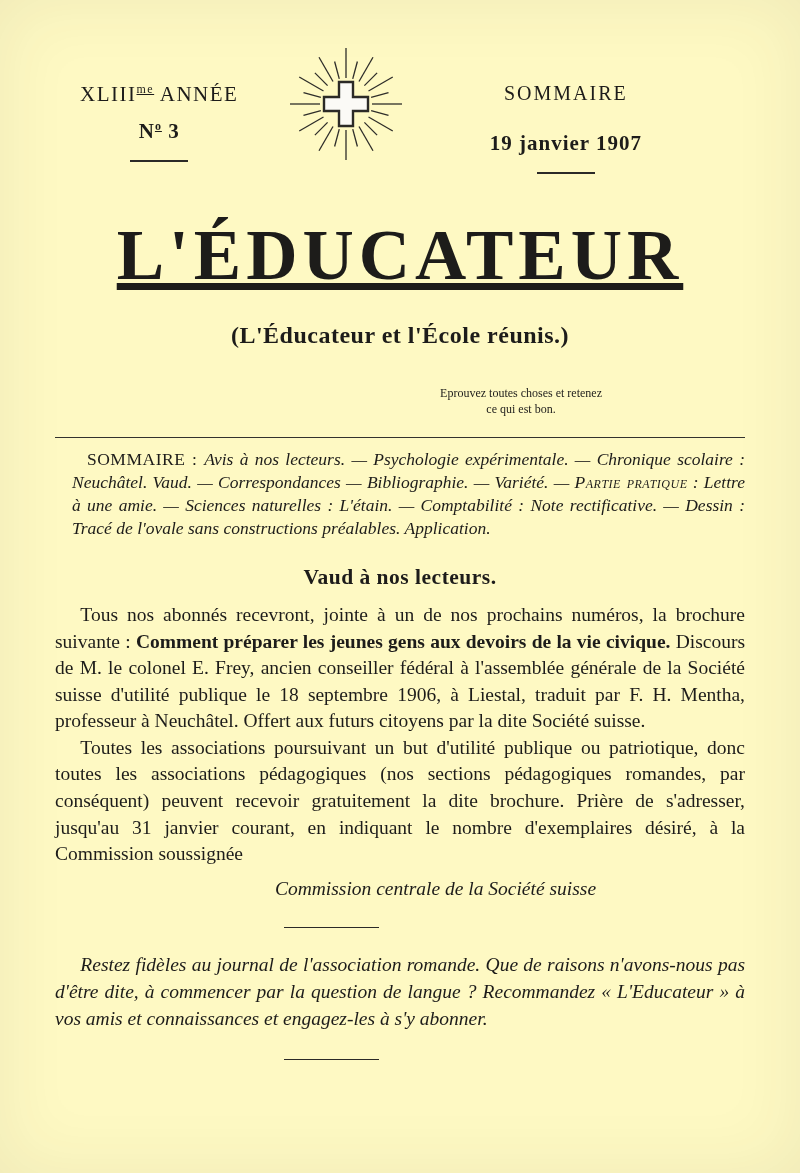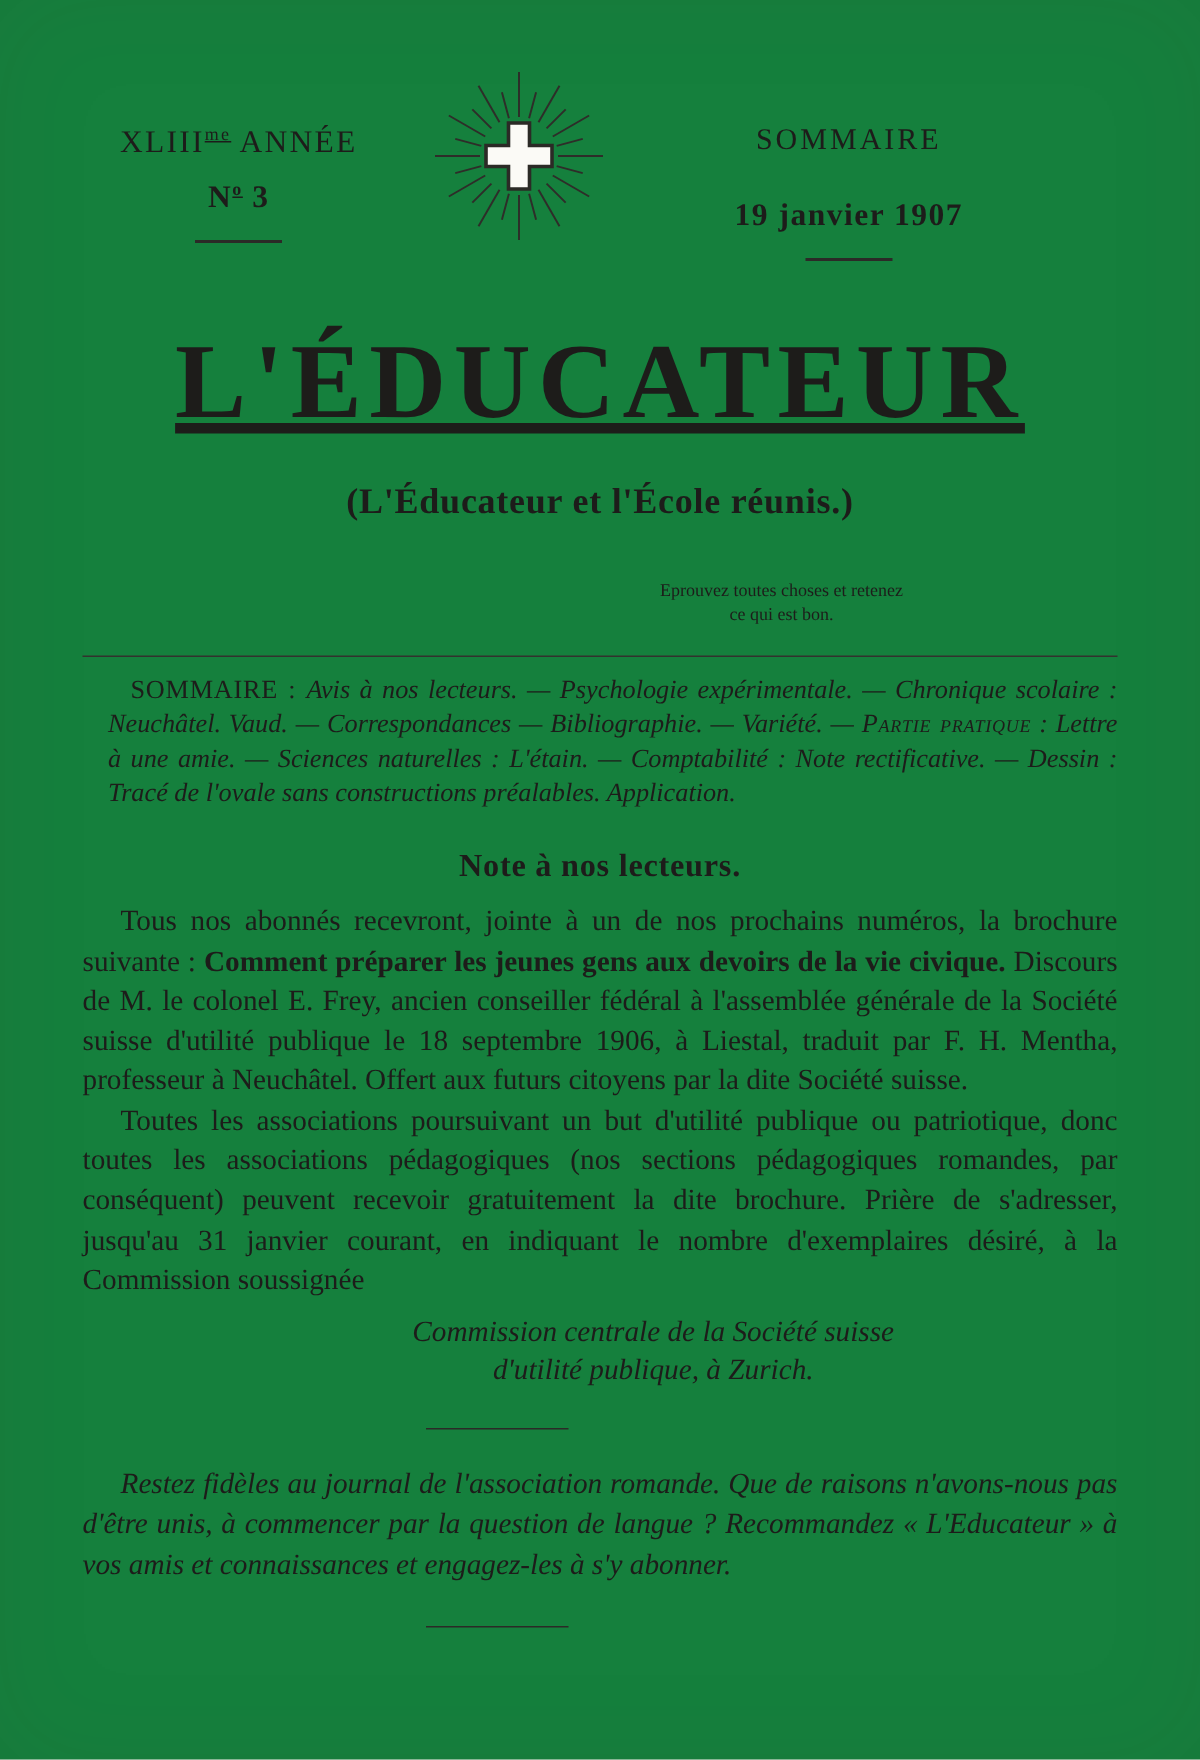--- a/index.html
+++ b/index.html
@@ -1,21 +1,21 @@
 <!DOCTYPE html>
 <html><head>
 <meta charset="utf-8">
 <style>
   html, body { margin: 0; padding: 0; background: #e8e6e1; }
   .page {
     position: relative;
     width: 800px;
     height: 1173px;
     margin: 0 auto;
-    background: #15803d;
+    background: #fef9c3;
     color: #1d1c1a;
     font-family: "Liberation Serif", "DejaVu Serif", serif;
     box-shadow: inset 0 0 70px rgba(60,55,45,0.08);
     overflow: hidden;
   }
   
   .masthead-row {
     display: flex;
     justify-content: space-between;
     align-items: flex-start;
@@ -177,31 +177,30 @@
   <div class="epigraph">
     <div>Eprouvez toutes choses et retenez</div>
     <div>ce qui est bon.</div>
   </div>
 
   <hr class="header-rule">
 
   <p class="sommaire"><span class="label">SOMMAIRE : </span><span>Avis à nos lecteurs. — Psychologie expérimentale. — Chronique scolaire : Neuchâtel. Vaud. — Correspondances — Bibliographie. — Variété. — </span><span class="smallcaps">Partie pratique</span><span> : Lettre à une amie. — Sciences naturelles : L'étain. — Comptabilité : Note rectificative. — Dessin : Tracé de l'ovale sans constructions préalables. Application.</span></p>
 
   <div>
-    <div class="article-heading">Note à nos lecteurs.</div>
+    <div class="article-heading">Vaud à nos lecteurs.</div>
 
     <p class="body-par"><span>Tous nos abonnés recevront, jointe à un de nos prochains numéros, la brochure suivante : </span><b>Comment préparer les jeunes gens aux devoirs de la vie civique.</b><span> Discours de M. le colonel E. Frey, ancien conseiller fédéral à l'assemblée générale de la Société suisse d'utilité publique le 18 septembre 1906, à Liestal, traduit par F. H. Mentha, professeur à Neuchâtel. Offert aux futurs citoyens par la dite Société suisse.</span></p>
 
     <p class="body-par no-top">Toutes les associations poursuivant un but d'utilité publique ou patriotique, donc toutes les associations pédagogiques (nos sections pédagogiques romandes, par conséquent) peuvent recevoir gratuitement la dite brochure. Prière de s'adresser, jusqu'au 31 janvier courant, en indiquant le nombre d'exemplaires désiré, à la Commission soussignée</p>
 
     <div class="signature">
       <div>Commission centrale de la Société suisse</div>
-      <div>d'utilité publique, à Zurich.</div>
     </div>
 
     <hr class="short-rule">
 
-    <p class="closing">Restez fidèles au journal de l'association romande. Que de raisons n'avons-nous pas d'être unis, à commencer par la question de langue ? Recommandez « L'Educateur » à vos amis et connaissances et engagez-les à s'y abonner.</p>
+    <p class="closing">Restez fidèles au journal de l'association romande. Que de raisons n'avons-nous pas d'être dite, à commencer par la question de langue ? Recommandez « L'Educateur » à vos amis et connaissances et engagez-les à s'y abonner.</p>
 
     <hr class="short-rule">
   </div>
 
 </div>
 
 </body></html>

